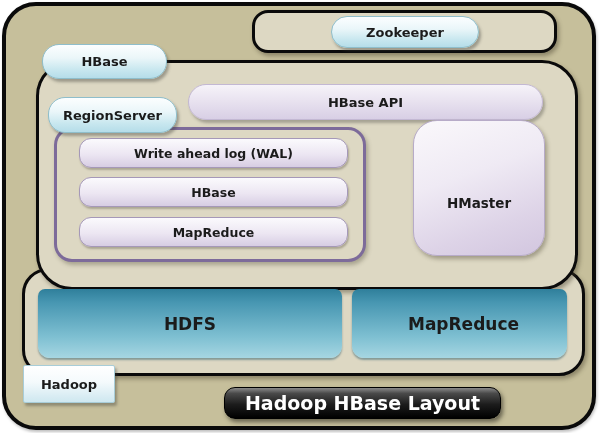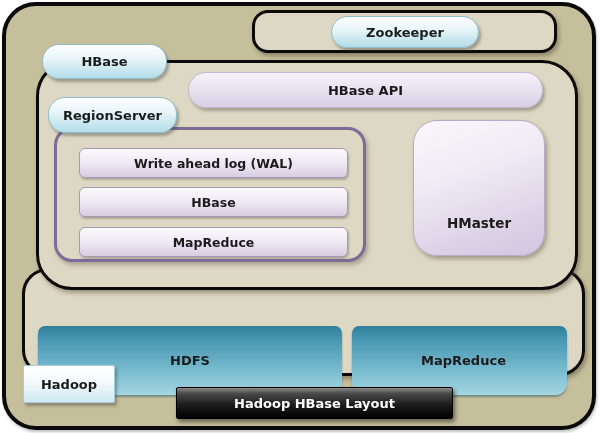--- a/index.html
+++ b/index.html
@@ -60,56 +60,56 @@
     box-shadow: 2px 3px 3px rgba(60,60,55,0.4);
     font-size: 13px;
   }
   
   .pill-lavender {
     background: linear-gradient(180deg, #f6f3f9 0%, #e9e3f0 45%, #d8cfe5 100%);
     border: 1px solid #c3b8d3;
     border-radius: 18px;
     box-shadow: 2px 3px 3px rgba(60,60,55,0.35);
     font-size: 13px;
+    margin-top: 12px;
   }
   
   .bar-lavender {
     background: linear-gradient(180deg, #fbfafd 0%, #ece6f2 55%, #d7cde3 100%);
     border: 1px solid #a598b8;
-    border-radius: 6px;
+    border-radius: 12px;
     box-shadow: 1px 2px 2px rgba(80,75,60,0.35);
     font-size: 12.5px;
-    margin-top: 10px;
   }
   
   .box-lavender {
     background: linear-gradient(160deg, #faf8fb 0%, #efeaf4 40%, #ddd3e7 75%, #d2c6df 100%);
     border: 1px solid #b7abc8;
     border-radius: 24px;
     box-shadow: 2px 3px 4px rgba(70,65,45,0.4);
     font-size: 13.5px;
     align-items: flex-end;
-    padding-bottom: 24px;
+    padding-bottom: 44px;
   }
   
   .box-teal {
     background: linear-gradient(180deg, #2f7f9b 0%, #4897b2 20%, #7fc0d2 70%, #a6d6e2 100%);
     border-radius: 7px 7px 12px 12px;
     box-shadow: 0 2px 2px rgba(25,75,95,0.45);
-    font-size: 13px;
-    margin-top: 37px;
+    font-size: 17px;
   }
   
   .title-bar {
     background: linear-gradient(180deg, #8a8a8a 0%, #4a4a4a 18%, #1c1c1c 55%, #000000 100%);
     border: 1px solid #000000;
-    border-radius: 2px;
+    border-radius: 11px;
     box-shadow: 2px 3px 4px rgba(40,38,28,0.6);
     color: #ffffff;
-    font-size: 13px;
+    font-size: 19px;
+    margin-left: 48px;
   }
   .title-bar span { color: #ffffff; }
 </style>
 </head>
 <body>
 
 <div class="stage">
 
   <div class="abs outer-frame" style="left:2px; top:2px; width:594px; height:428px;"></div>
 

